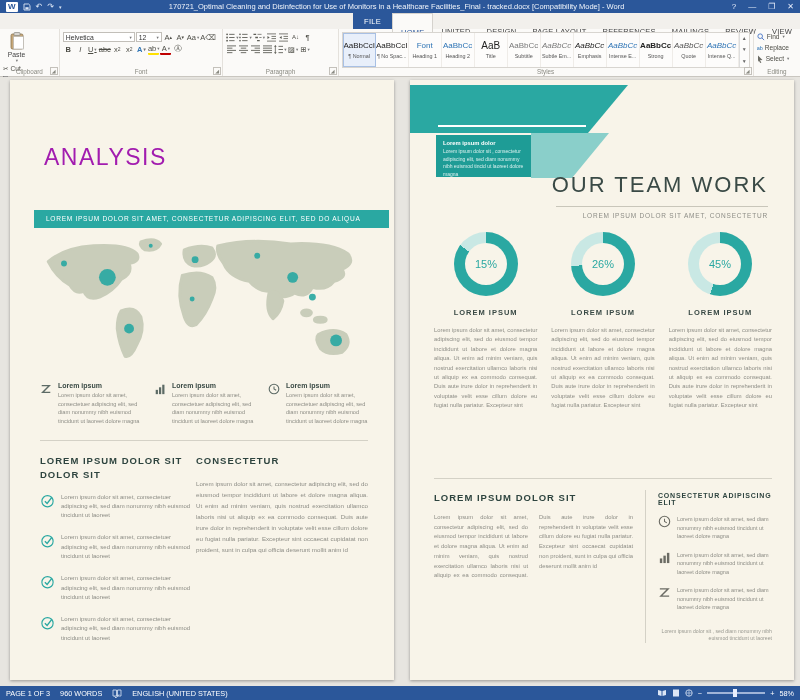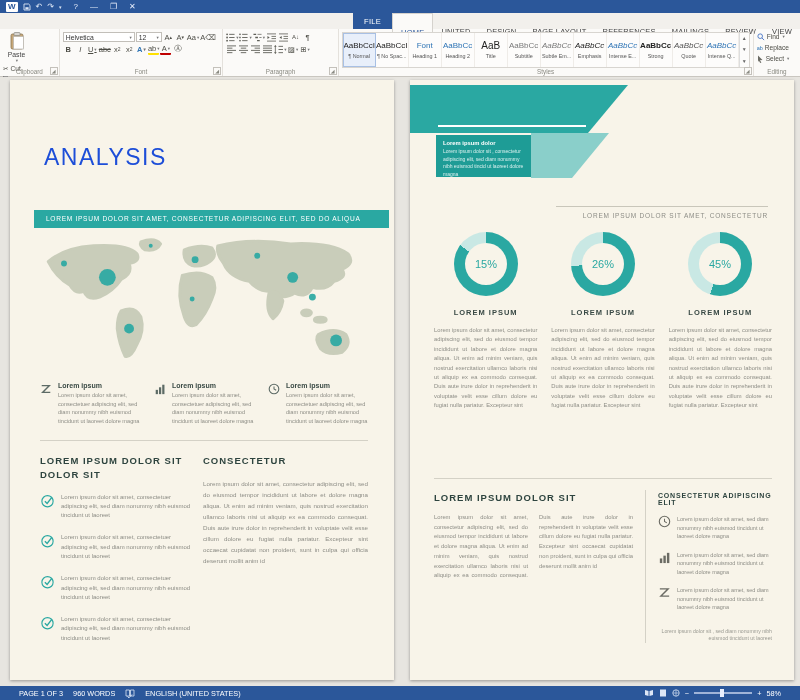--- a/index.html
+++ b/index.html
@@ -50,30 +50,30 @@
   .edit-group .sbtn { height:11px; }
   svg.mini { display:block; }
 
   
   .canvas { position:relative; height:609px; background:#e7e5e0; overflow:hidden; }
   .page { position:absolute; top:3px; width:384px; height:600px; background:#f8f4e9; box-shadow:0 1px 3px rgba(0,0,0,.35); overflow:hidden; }
   .page-left { left:10px; }
   .page-right { left:410px; }
 
   
-  .lp-title { position:absolute; top:62px; left:34px; font-size:23px; line-height:31px; letter-spacing:1.5px; color:#1d4ed8; font-weight:400; }
+  .lp-title { position:absolute; top:62px; left:34px; font-size:23px; line-height:31px; letter-spacing:1.5px; color:#a21caf; font-weight:400; }
   .lp-banner { position:absolute; top:130px; left:24px; right:5px; height:18px; background:#2aa8a2; color:#fff; font-size:6.6px; line-height:18px; letter-spacing:0.7px; padding-left:12px; white-space:nowrap; overflow:hidden; }
   .lp-map { position:absolute; top:154px; left:24px; width:336px; height:138px; }
   .lp-stats { position:absolute; top:302px; left:30px; right:24px; display:flex; gap:12px; }
   .stat { flex:1; display:flex; gap:5px; }
   .stat-icon { width:13px; flex:none; color:#5d6b66; padding-top:1px; }
   .stat-title { font-size:7px; font-weight:bold; color:#3a4a45; margin-bottom:2px; }
   .stat-text { font-size:5.6px; line-height:1.55; color:#8d8d86; }
   .lp-divider { position:absolute; top:360px; left:30px; right:26px; border-top:1px solid #d4d1c6; }
-  .lp-columns { position:absolute; top:374px; left:30px; right:26px; display:flex; gap:11px; }
+  .lp-columns { position:absolute; top:374px; left:30px; right:26px; display:flex; gap:4px; }
   .lp-col-left { width:152px; flex:none; }
   .lp-h { font-size:9.5px; letter-spacing:1px; color:#2e443f; margin:0 0 10px 0; font-weight:bold; line-height:1.5; }
   .check-item { display:flex; gap:6px; margin-bottom:13px; }
   .check-icon { width:15px; height:15px; flex:none; }
   .check-text { font-size:6px; line-height:1.55; color:#8d8d86; }
   .lp-col-right { flex:1; }
   .lp-col-right p { font-size:6.2px; line-height:1.78; color:#8d8d86; text-align:justify; }
 
   
   .rp-header-svg { position:absolute; top:0; left:0; width:240px; height:110px; }
@@ -97,21 +97,21 @@
   .rp-bl h3 { font-size:9.5px; letter-spacing:1px; color:#2e443f; margin:2px 0 10px 0; font-weight:bold; }
   .rp-bl p { column-count:2; column-gap:11px; font-size:5.8px; line-height:1.68; color:#8d8d86; text-align:justify; }
   .rp-br { flex:1; padding-left:12px; }
   .rp-br h4 { font-size:7px; letter-spacing:0.8px; color:#2e443f; margin:2px 0 9px 0; font-weight:bold; }
   .br-item { display:flex; gap:6px; margin-bottom:10px; }
   .br-icon { width:13px; height:13px; flex:none; color:#6b6b64; }
   .br-item p { font-size:5.5px; line-height:1.55; color:#8d8d86; }
   .rp-footnote { margin-top:16px; font-size:5.2px; color:#9a9a92; text-align:right; line-height:1.5; }
 
   
-  .statusbar { height:14px; background:#2b579a; color:#fff; display:flex; align-items:center; justify-content:space-between; font-size:7.3px; padding:0 19px; }
+  .statusbar { height:14px; background:#2b579a; color:#fff; display:flex; align-items:center; justify-content:space-between; font-size:7.3px; padding:0 6px; }
   .sb-left { display:flex; align-items:center; gap:10px; }
   .sb-right { display:flex; align-items:center; gap:5px; }
   .zoom-track { position:relative; width:58px; height:2px; background:#9fb4d8; display:inline-block; }
   .zoom-knob { position:absolute; left:26px; top:-3px; width:4px; height:8px; background:#e8eefc; }
   .sb-icon svg, .sb-right svg { display:block; }
 </style>
 </head>
 <body>
 
 <div class="app">
@@ -122,20 +122,21 @@
       <span class="qbtn">
         <svg class="mini" width="8" height="8" viewBox="0 0 8 8">
             <path d="M1 1h4.6L7 2.4V7H1z" fill="none" stroke="#dce6f5" stroke-width="0.9"></path>
             <rect x="2.4" y="4.2" width="3.2" height="2.2" fill="#dce6f5"></rect>
           </svg>
       </span>
       <span class="qbtn">↶</span>
       <span class="qbtn">↷</span>
       <span class="qbtn" style="font-size:5px;">▾</span>
     </div>
+    <div class="title-text">170721_Optimal Cleaning and  Disinfection for Use of Monitors in a Healthcare Facilities_Final - tracked.docx [Compatibility Mode] - Word</div>
     <div class="win-controls">
       <span>?</span>
       <span>—</span>
       <span>❐</span>
       <span>✕</span>
     </div>
   </div>
 
   <div class="tabrow">
     <div class="file-tab">FILE</div>
@@ -513,20 +514,21 @@
       <svg class="rp-header-svg" viewBox="0 0 240 110">
         <polygon points="121,53 199,53 162,98 121,98" fill="#8acfca"></polygon>
         <polygon points="0,5 218,5 178,53 0,53" fill="#2aa8a2"></polygon>
       </svg>
       <div class="rp-underline"></div>
       <div class="rp-box">
         <div class="rp-box-title">Lorem ipsum dolor</div>
         <p class="rp-box-text">Lorem ipsum dolor sit , consectetur adipiscing elit, sed diam nonummy nibh euismod tincid ut laoreet dolore magna</p>
       </div>
 
+      <div class="rp-team-title">OUR TEAM WORK</div>
       <div class="rp-team-sub">LOREM IPSUM DOLOR SIT AMET, CONSECTETUR</div>
 
       <div class="rp-donut-row">
         <div class="team-col">
           <div class="donut" style="background: conic-gradient(rgb(201, 232, 228) 15%, rgb(42, 168, 162) 0deg);">
             <div class="donut-hole">
                 <span class="donut-pct">15%</span>
               </div>
           </div>
           <div class="team-label">LOREM IPSUM</div>

